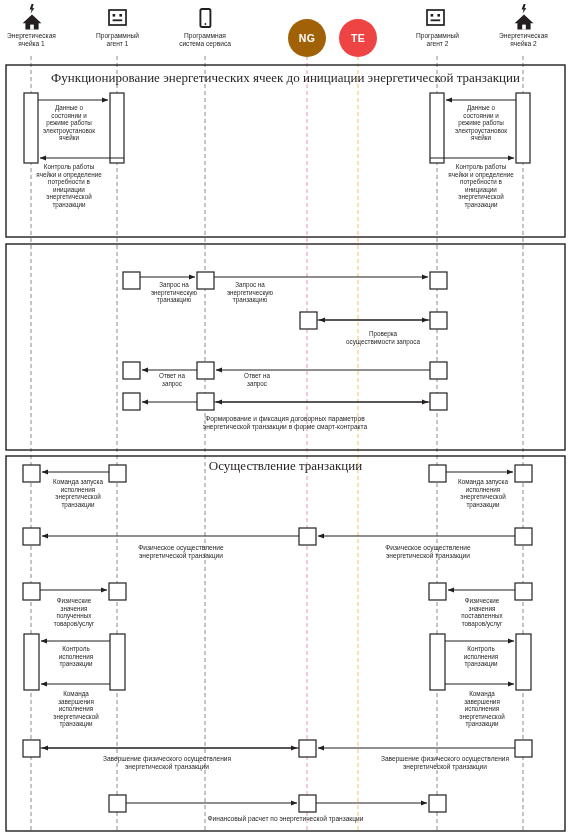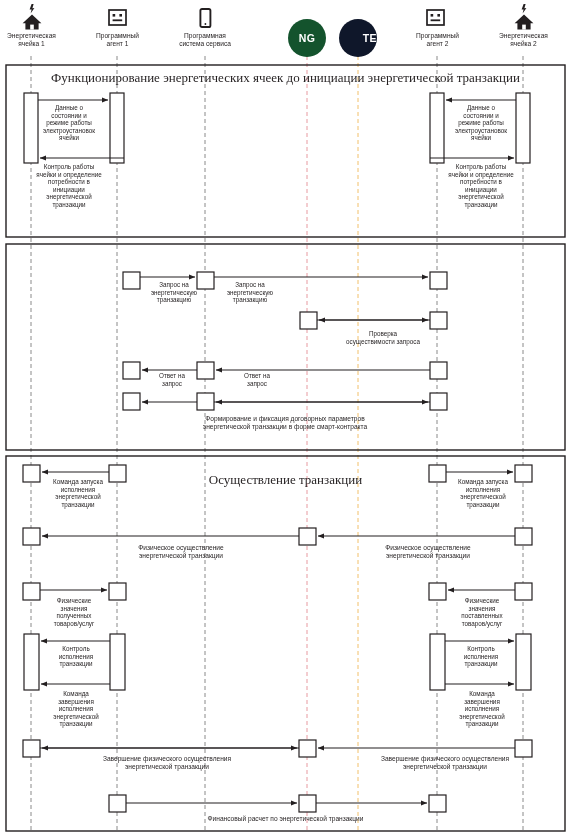--- a/index.html
+++ b/index.html
@@ -172,24 +172,24 @@
     </svg>
   </div>
   <div class="hdr-icon" style="left:512px;top:4px;">
     <svg width="24" height="26" viewBox="0 0 24 26">
       <path d="M11.6 0 L13.6 0 L12.4 4.2 L14.4 4.0 L10.6 9.6 L11.6 5.4 L9.6 5.6 Z" fill="#231f20"></path>
       <path d="M12 10.5 L21.4 19.2 L18.6 19.2 L18.6 25.6 L5.4 25.6 L5.4 19.2 L2.6 19.2 Z" fill="#231f20"></path>
       <rect x="10.2" y="20.6" width="3.6" height="5" fill="#ffffff"></rect>
     </svg>
   </div>
 
-  <div class="badge" style="left:288px;top:19px;width:38px;height:38px;background:#14532d;">
+  <div class="badge" style="left:288px;top:19px;width:38px;height:38px;background:#a16207;">
     <span>NG</span>
   </div>
-  <div class="badge" style="left:339px;top:19px;width:38px;height:38px;background:#0f172a;justify-content:flex-end;">
+  <div class="badge" style="left:339px;top:19px;width:38px;height:38px;background:#ef4444;">
     <span>TE</span>
   </div>
 
   <div class="hdr-label" style="left:0px;top:32px;width:63px;">
     <div>Энергетическая</div>
     <div>ячейка 1</div>
   </div>
   <div class="hdr-label" style="left:86px;top:32px;width:63px;">
     <div>Программный</div>
     <div>агент 1</div>
@@ -201,21 +201,21 @@
   <div class="hdr-label" style="left:406px;top:32px;width:63px;">
     <div>Программный</div>
     <div>агент 2</div>
   </div>
   <div class="hdr-label" style="left:492px;top:32px;width:63px;">
     <div>Энергетическая</div>
     <div>ячейка 2</div>
   </div>
 
   <div class="frag-title" style="left:0px;top:70px;width:571px;">Функционирование энергетических ячеек до инициации энергетической транзакции</div>
-  <div class="frag-title" style="left:0px;top:472px;width:571px;">Осуществление транзакции</div>
+  <div class="frag-title" style="left:0px;top:458px;width:571px;">Осуществление транзакции</div>
 
   <div class="msg" style="left:34px;top:104px;width:70px;">
     <div>Данные о</div>
     <div>состоянии и</div>
     <div>режиме работы</div>
     <div>электроустановок</div>
     <div>ячейки</div>
   </div>
   <div class="msg" style="left:24px;top:163px;width:90px;">
     <div>Контроль работы</div>

